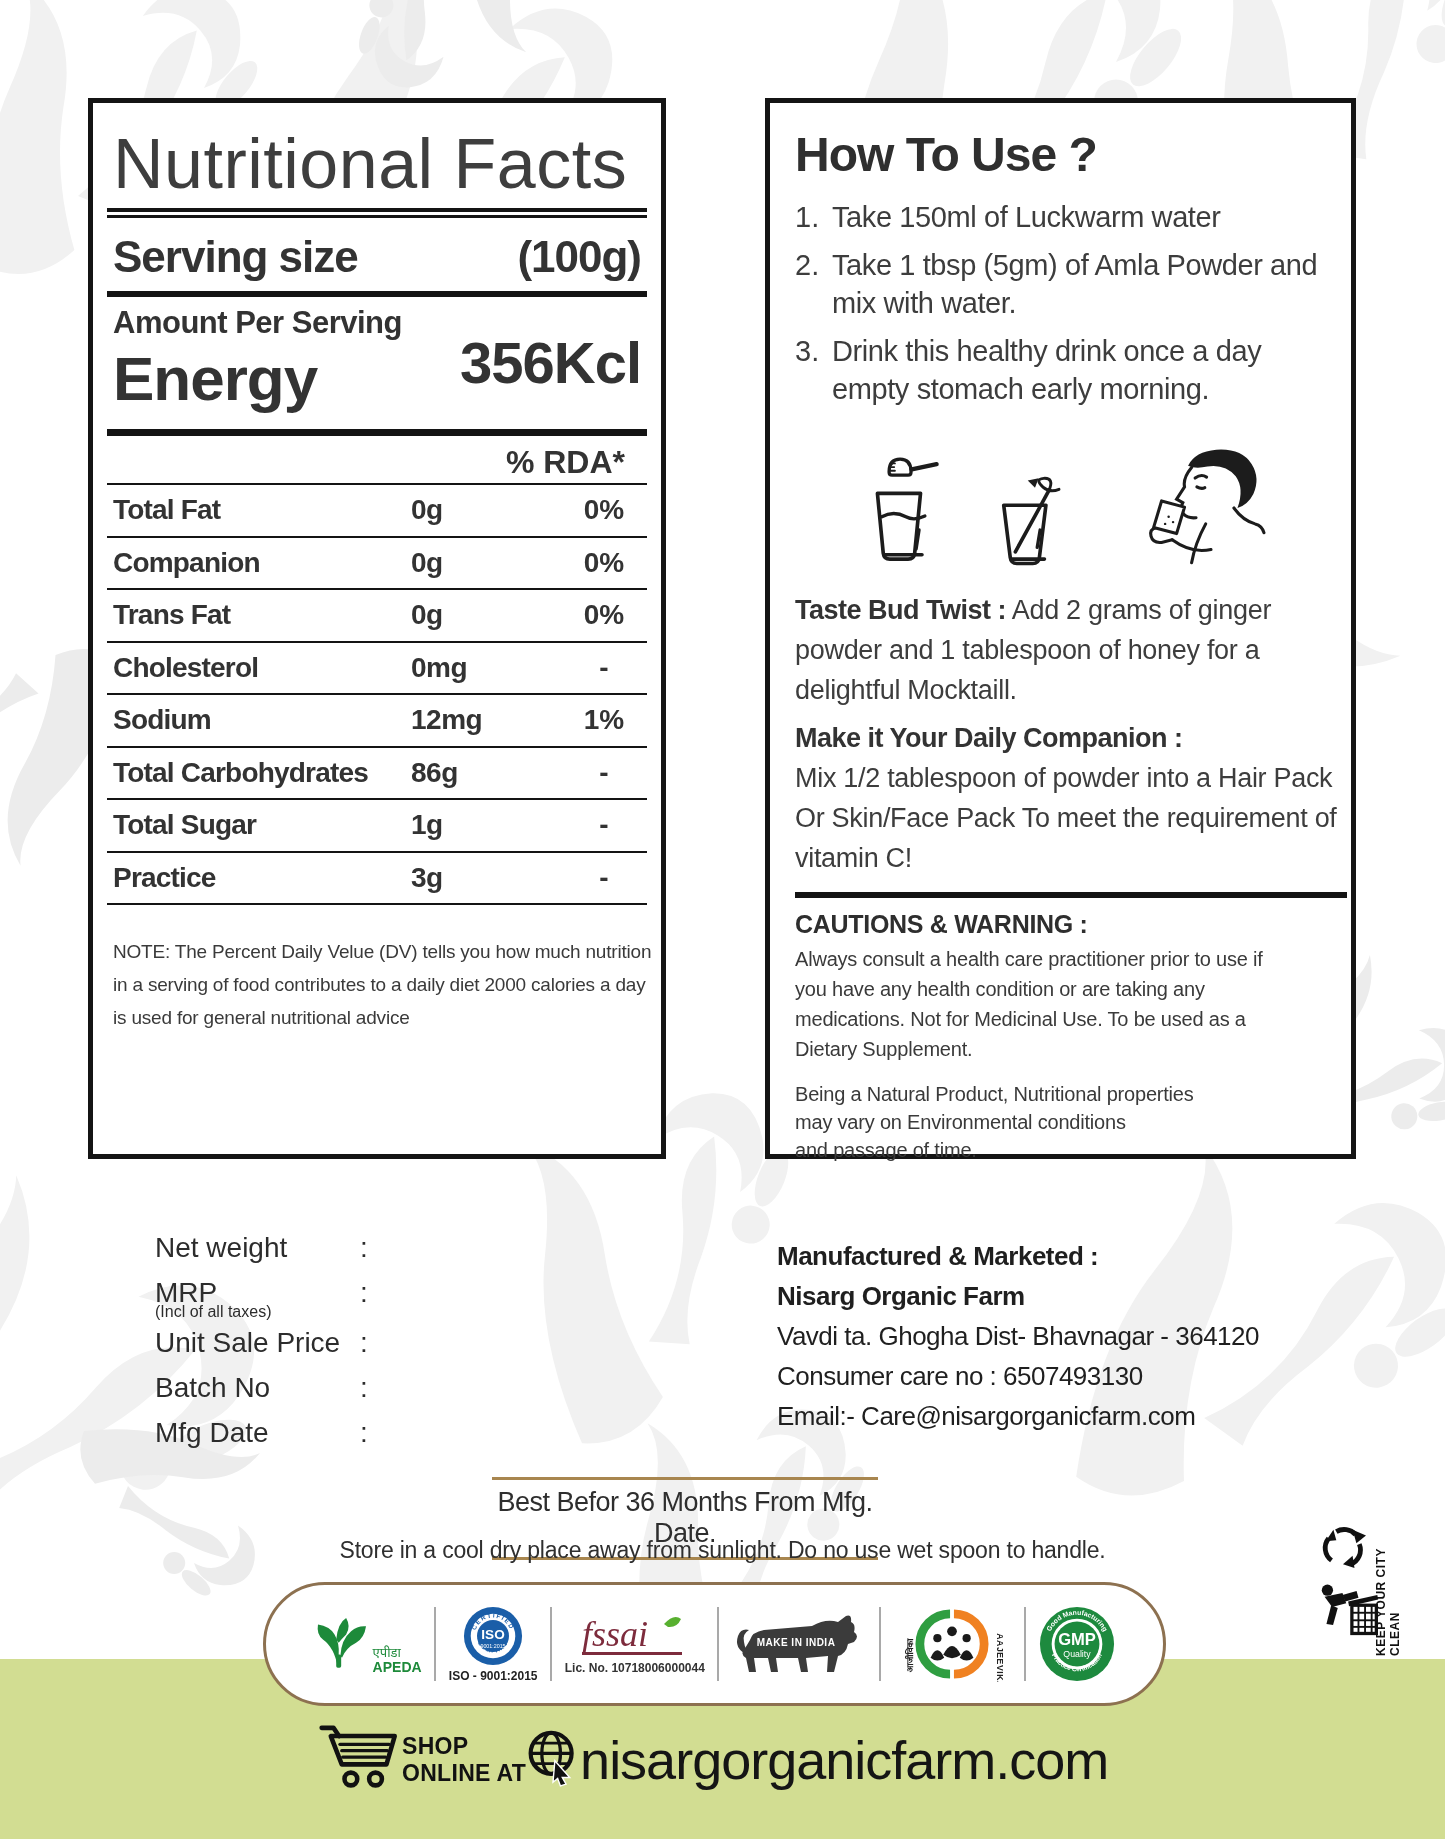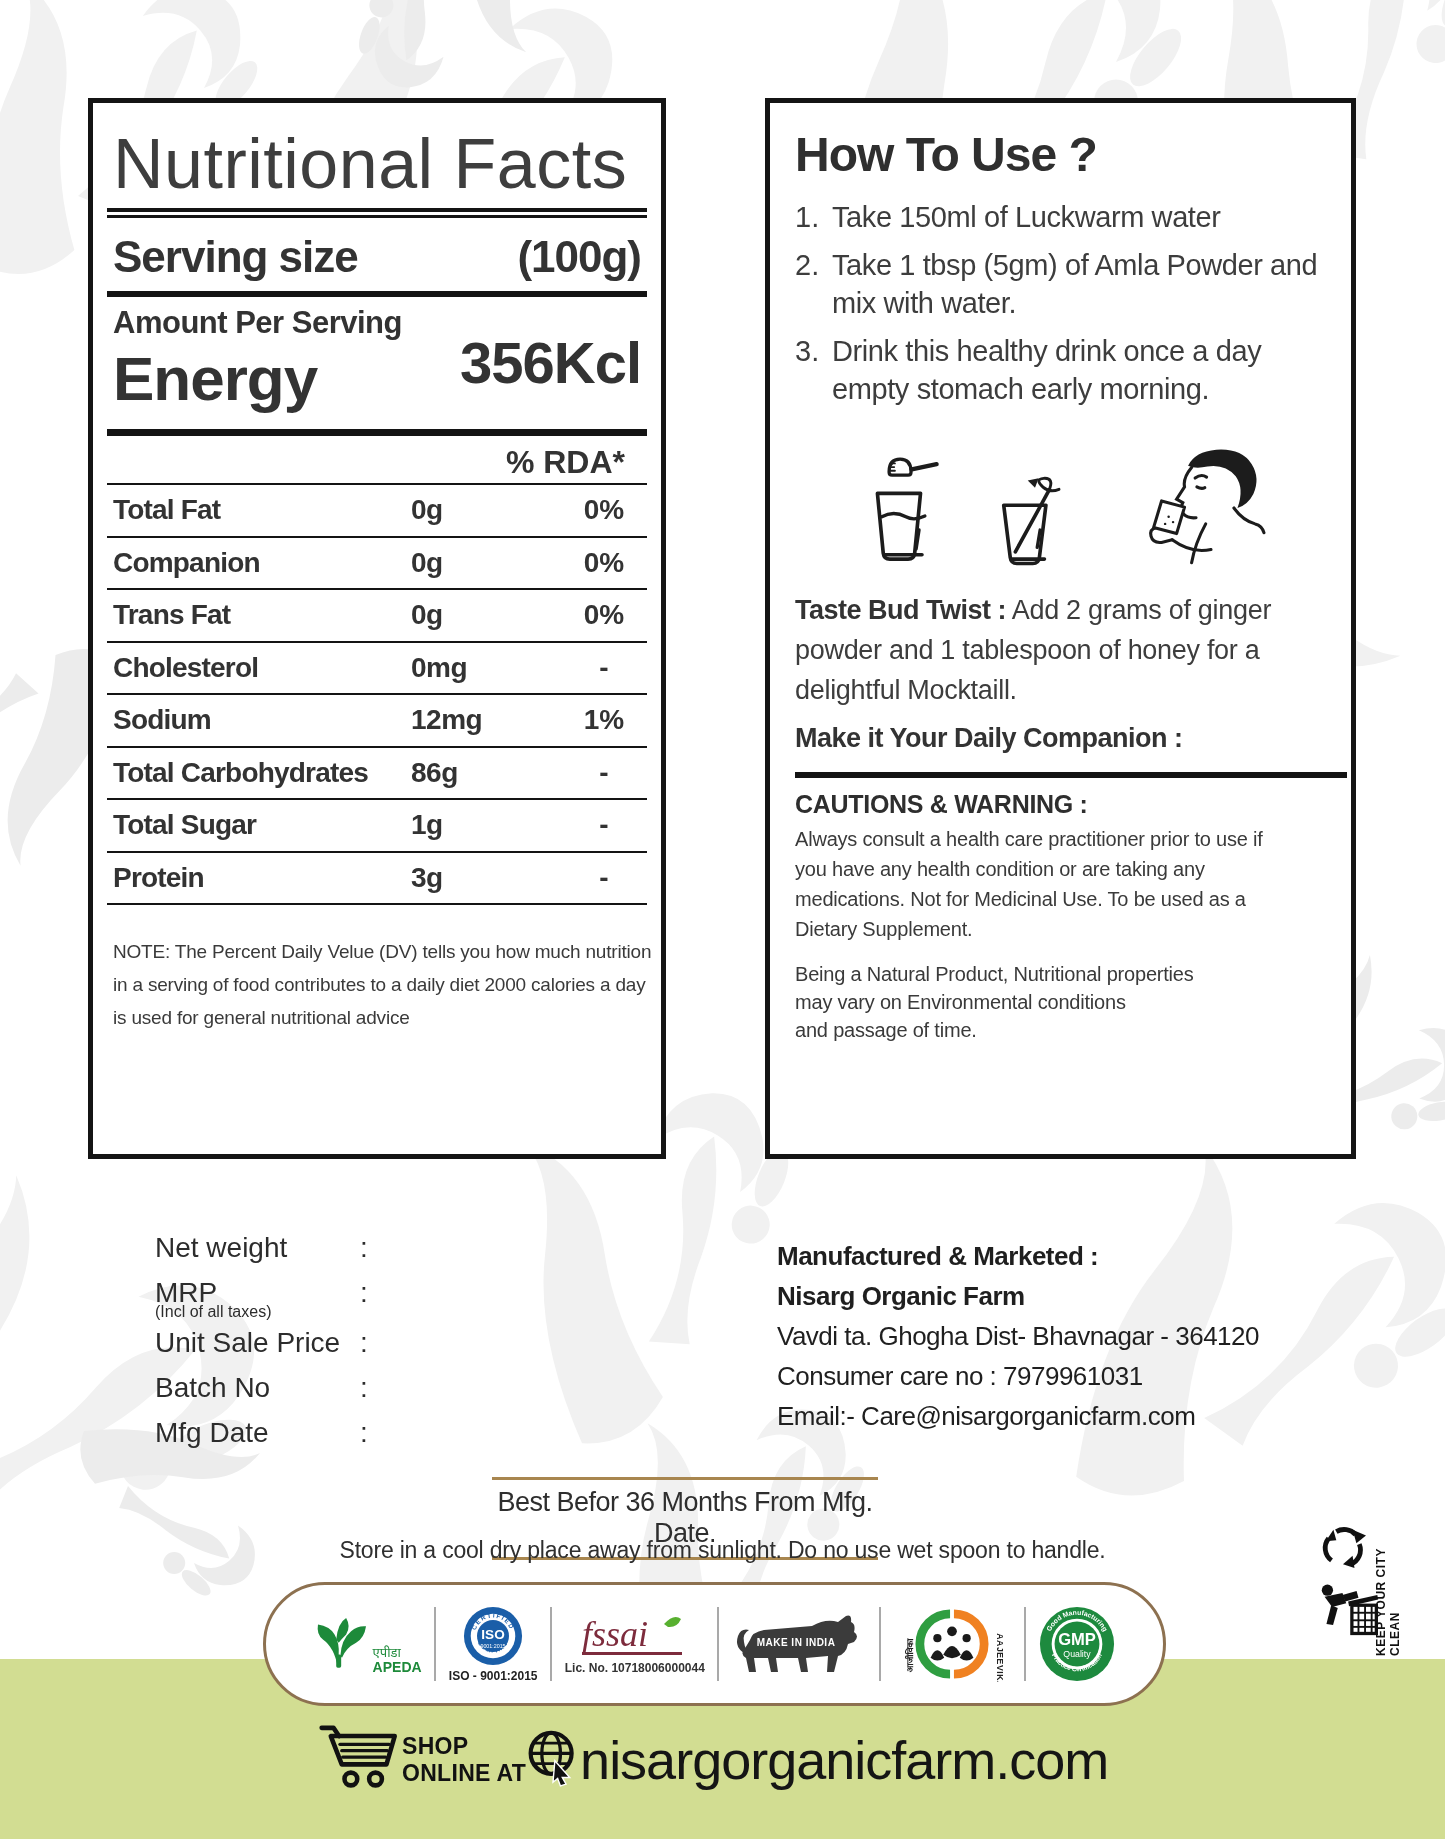--- a/index.html
+++ b/index.html
@@ -171,21 +171,21 @@
       <span class="lab">Total Carbohydrates</span>
       <span class="amt">86g</span>
       <span class="rda">-</span>
     </div>
     <div class="nrow">
       <span class="lab">Total Sugar</span>
       <span class="amt">1g</span>
       <span class="rda">-</span>
     </div>
     <div class="nrow">
-      <span class="lab">Protein</span>
+      <span class="lab">Practice</span>
       <span class="amt">3g</span>
       <span class="rda">-</span>
     </div>
 
     <div class="nutri-note">
       <span style="display:block">NOTE: The Percent Daily Velue (DV) tells you how much nutrition</span>
       <span style="display:block">in a serving of food contributes to a daily diet 2000 calories a day</span>
       <span style="display:block">is used for general nutritional advice</span>
     </div>
   </section>
@@ -249,20 +249,21 @@
       </span>
     </div>
 
     <p class="para taste-para">
       <b>Taste Bud Twist :</b>
       <span>Add 2 grams of ginger powder and 1 tablespoon of honey for a delightful Mocktaill.</span>
     </p>
 
     <div class="companion">
       <div class="para"><b>Make it Your Daily Companion :</b></div>
+      <div class="para">Mix 1/2 tablespoon of powder into a Hair Pack Or Skin/Face Pack To meet the requirement of vitamin C!</div>
     </div>
 
     <div class="howto-divider"></div>
 
     <div class="cautions-title">CAUTIONS &amp; WARNING :</div>
     <div class="cautions-lines">
       <span>Always consult a health care practitioner prior to use if</span>
       <span>you have any health condition or are taking any</span>
       <span>medications. Not for Medicinal Use. To be used as a</span>
       <span>Dietary Supplement.</span>
@@ -295,21 +296,21 @@
     <div class="drow">
       <span class="dlab">Mfg Date</span>
       <span class="dcolon">:</span>
     </div>
   </div>
 
   <div class="manu">
     <div class="bold">Manufactured &amp; Marketed :</div>
     <div class="bold">Nisarg Organic Farm</div>
     <div>Vavdi ta. Ghogha Dist- Bhavnagar  - 364120</div>
-    <div>Consumer care no : 7979961031</div>
+    <div>Consumer care no : 6507493130</div>
     <div>Email:- Care@nisargorganicfarm.com</div>
   </div>
 
   <div class="bestbefore">Best Befor 36 Months From Mfg. Date.</div>
   <div class="storage">Store in a cool dry place away from sunlight. Do no use wet spoon to handle.</div>
 
   <div class="green-band"></div>
 
   <div class="capsule">
 

